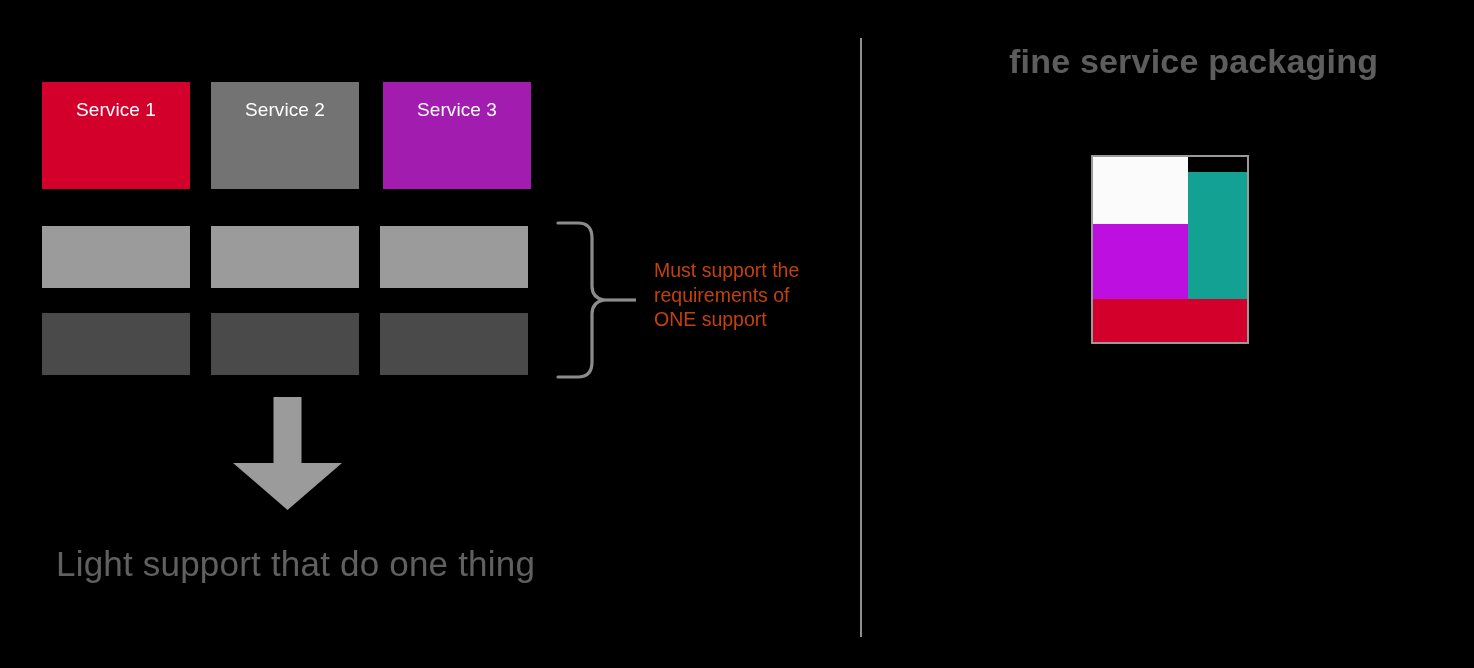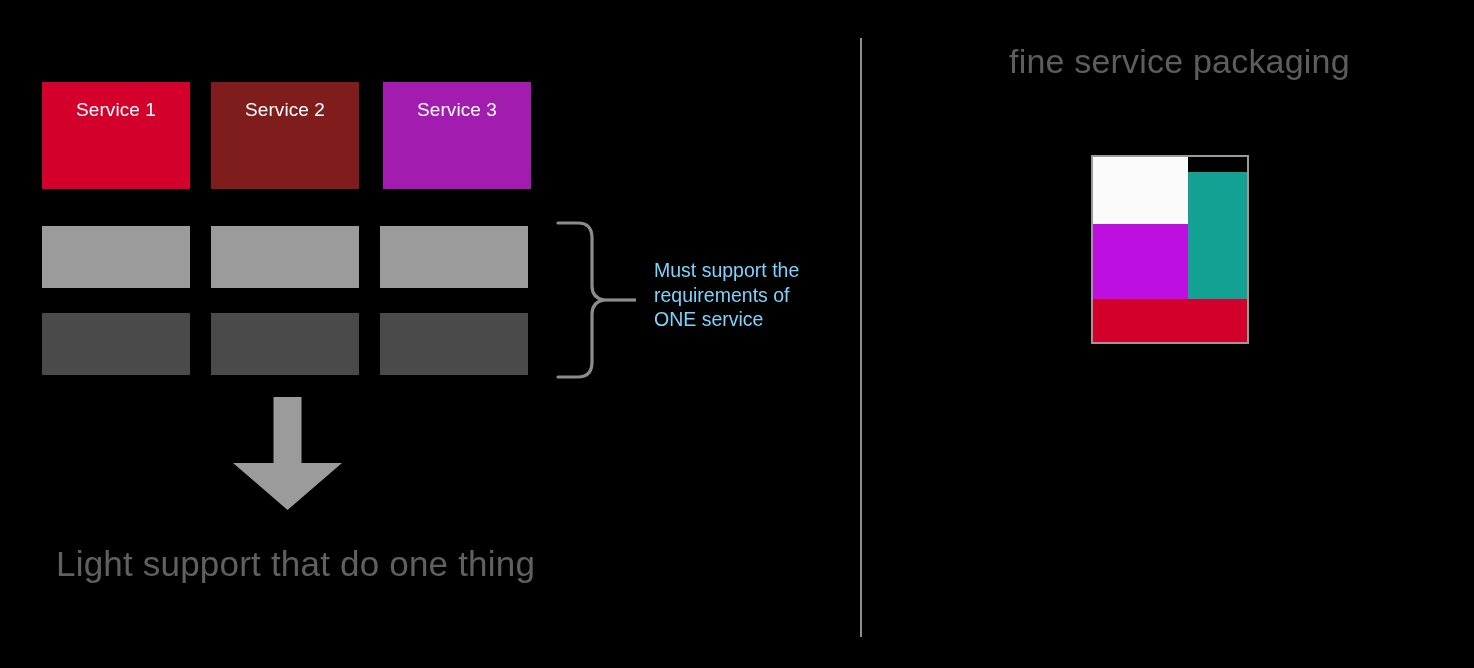--- a/index.html
+++ b/index.html
@@ -50,21 +50,21 @@
   
   .brace-wrap { position: absolute; left: 556px; top: 216px; width: 90px; height: 168px; }
   .brace-wrap svg { display: block; }
 
   
   .note {
     position: absolute;
     left: 654px;
     top: 258px;
     width: 200px;
-    color: #7dd3fc;
+    color: #c2410c;
     font-size: 19.5px;
     line-height: 24.5px;
     font-weight: 400;
   }
   .note div { white-space: nowrap; }
 
   
   .arrow-wrap { position: absolute; left: 230px; top: 396px; width: 115px; height: 116px; }
   .arrow-wrap svg { display: block; }
 
@@ -92,21 +92,21 @@
   }
 
   
   .panel-title {
     position: absolute;
     left: 1009px;
     top: 40px;
     color: #5d5d5d;
     font-size: 34px;
     line-height: 42px;
-    font-weight: 400;
+    font-weight: 700;
     white-space: nowrap;
     letter-spacing: 0.2px;
     text-align: right;
   }
 
   .machine {
     position: absolute;
     left: 1091px;
     top: 155px;
     width: 158px;
@@ -133,21 +133,21 @@
 </style>
 </head>
 <body>
 
 <div id="canvas">
 
   <div class="service-box" style="left:42px; top:82px; background:#d2002a;">
     <span class="service-label">Service 1</span>
   </div>
 
-  <div class="service-box" style="left:211px; top:82px; background:#7f1d1d;">
+  <div class="service-box" style="left:211px; top:82px; background:#737373;">
     <span class="service-label">Service 2</span>
   </div>
 
   <div class="service-box" style="left:383px; top:82px; background:#a21caf;">
     <span class="service-label">Service 3</span>
   </div>
 
   <div class="bar bar-light" style="left:42px; top:226px;"></div>
   <div class="bar bar-light" style="left:211px; top:226px;"></div>
   <div class="bar bar-light" style="left:380px; top:226px;"></div>
@@ -159,21 +159,21 @@
   <div class="brace-wrap">
     <svg width="90" height="168" viewBox="0 0 90 168" fill="none" xmlns="http://www.w3.org/2000/svg" aria-hidden="true">
       <path d="M2 7 H22 Q36 7 36 22 V70 Q36 82 48 84 Q36 86 36 98 V146 Q36 161 22 161 H2" stroke="#8c8c8c" stroke-width="3.2" fill="none" stroke-linecap="round" stroke-linejoin="round"></path>
       <path d="M48 84 H80" stroke="#8c8c8c" stroke-width="3.2" stroke-linecap="butt"></path>
     </svg>
   </div>
 
   <div class="note">
     <div>Must support the</div>
     <div>requirements of</div>
-    <div>ONE service</div>
+    <div>ONE support</div>
   </div>
 
   <div class="arrow-wrap">
     <svg width="115" height="116" viewBox="0 0 115 116" xmlns="http://www.w3.org/2000/svg" aria-hidden="true">
       <path d="M43.5 1 H71.5 V67 H112 L57.5 114 L3 67 H43.5 Z" fill="#9b9b9b"></path>
     </svg>
   </div>
 
   <div class="caption">Light support that do one thing</div>
 

